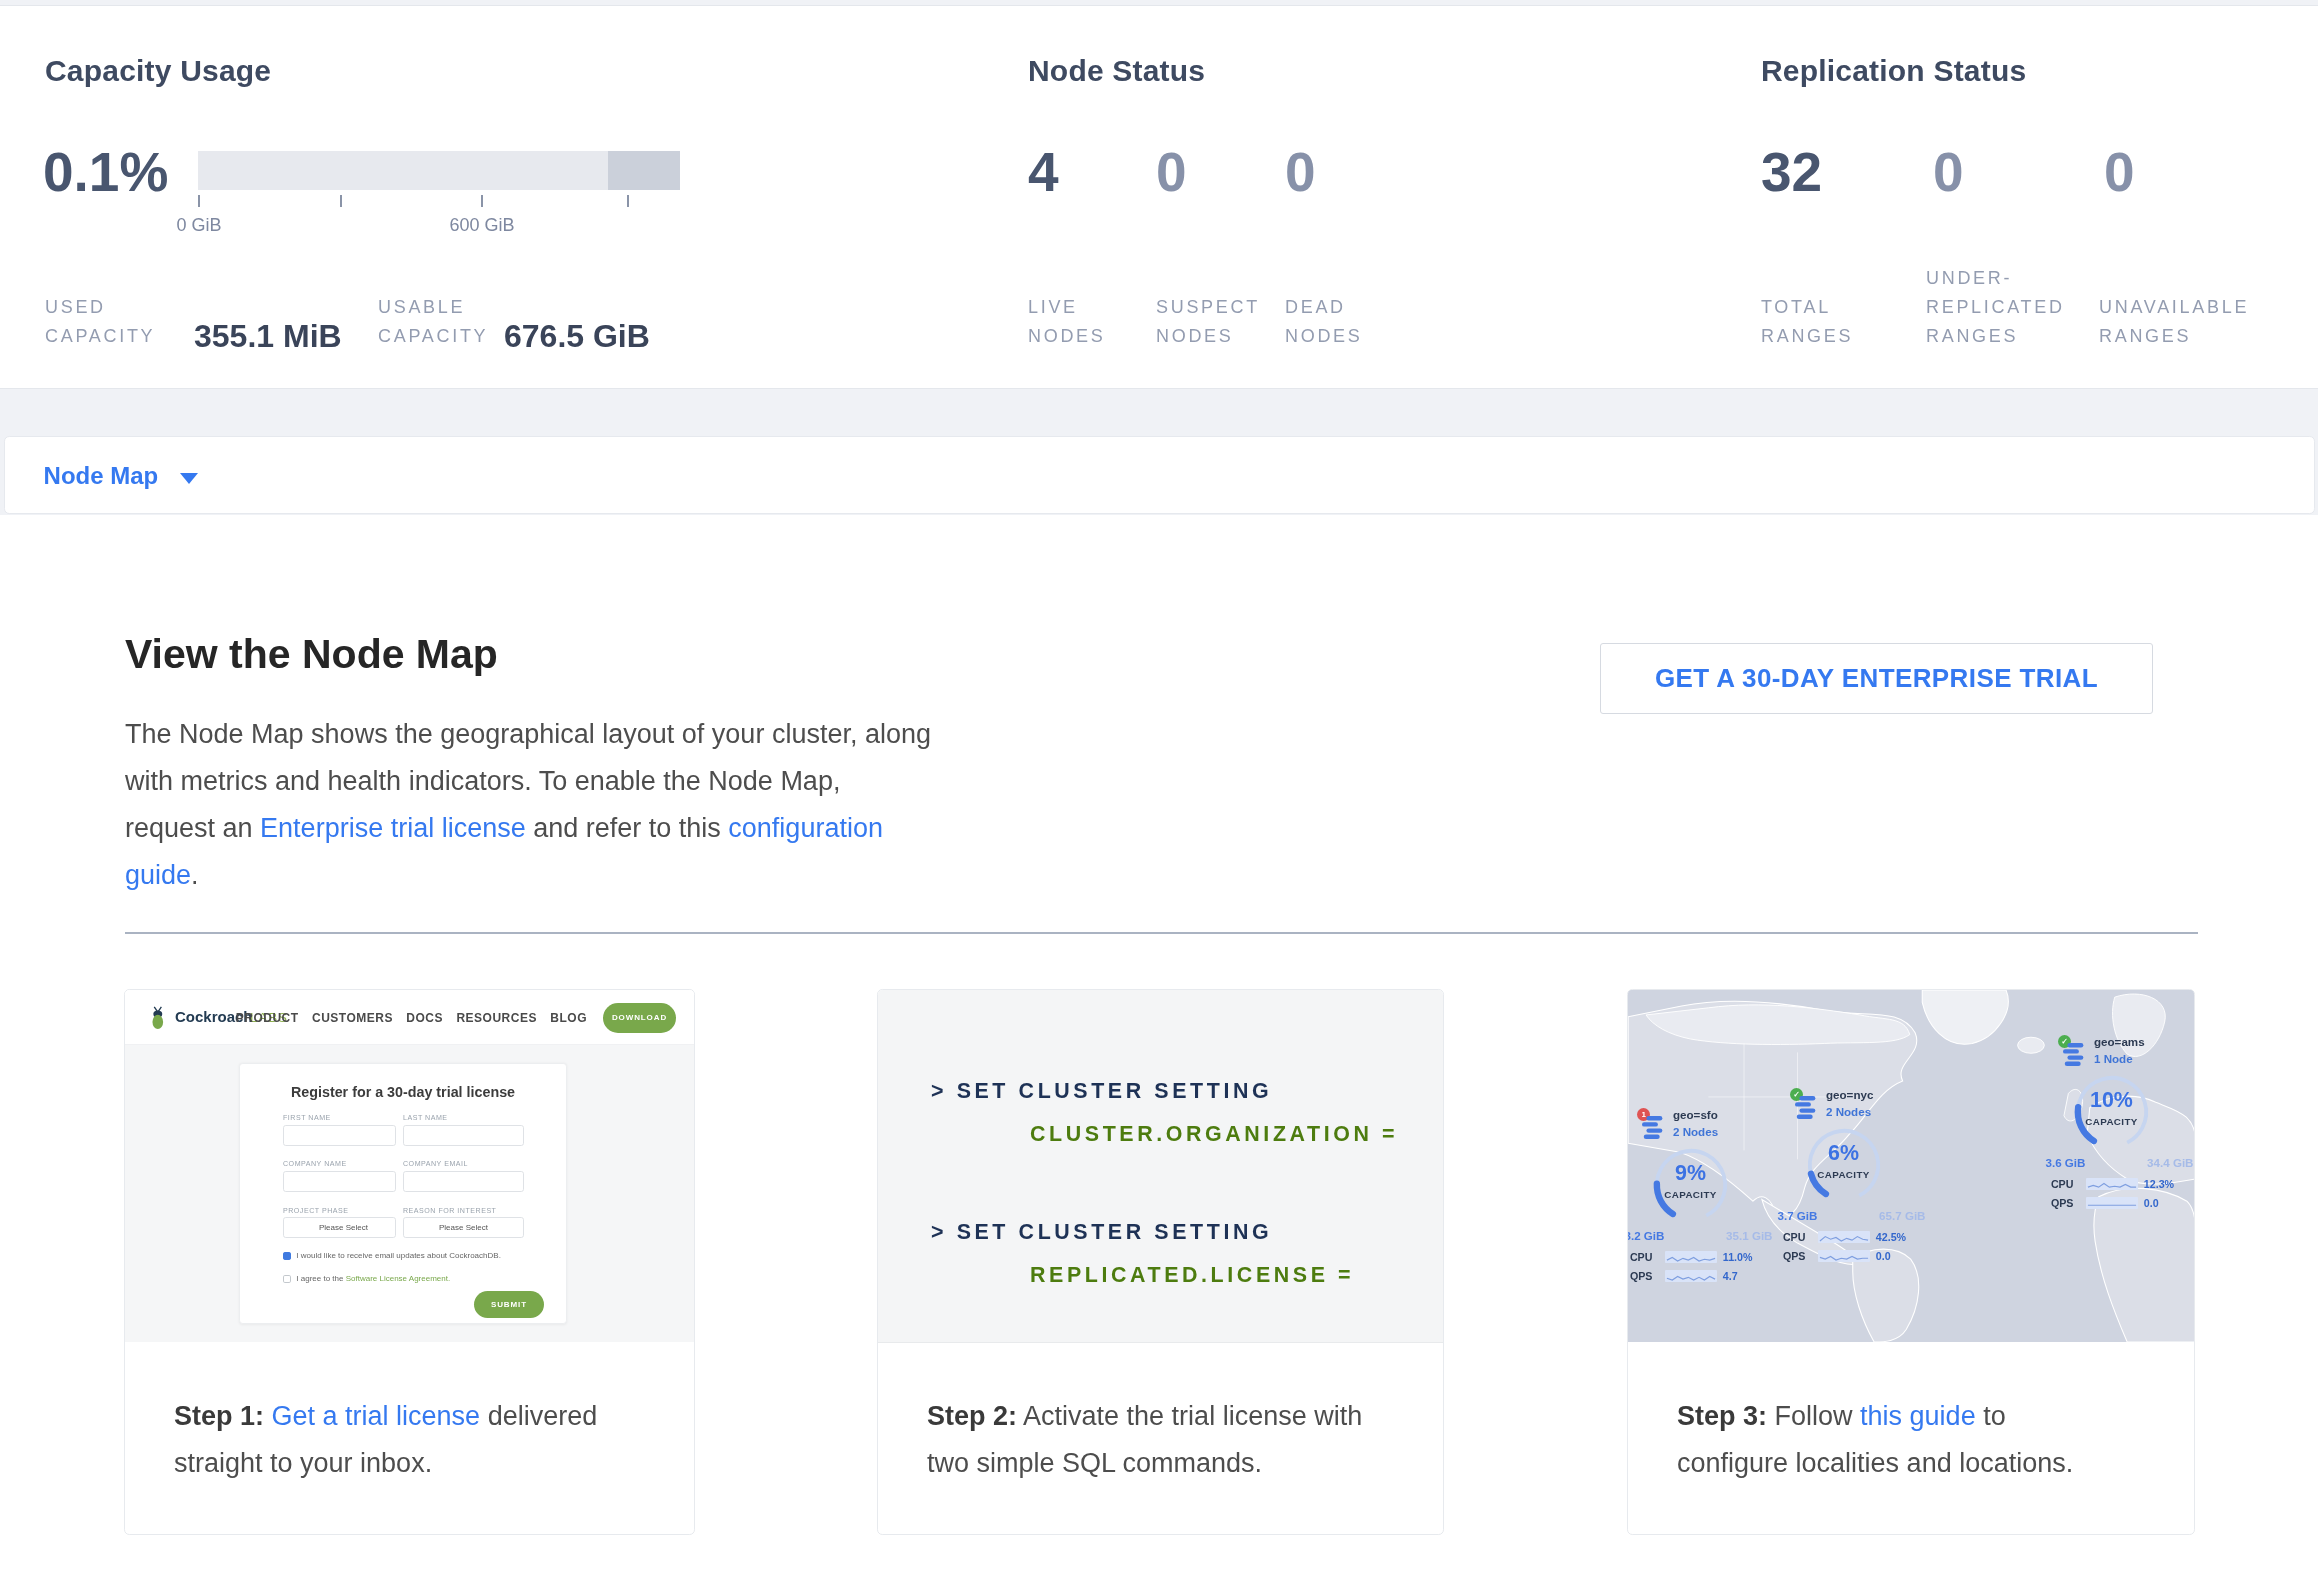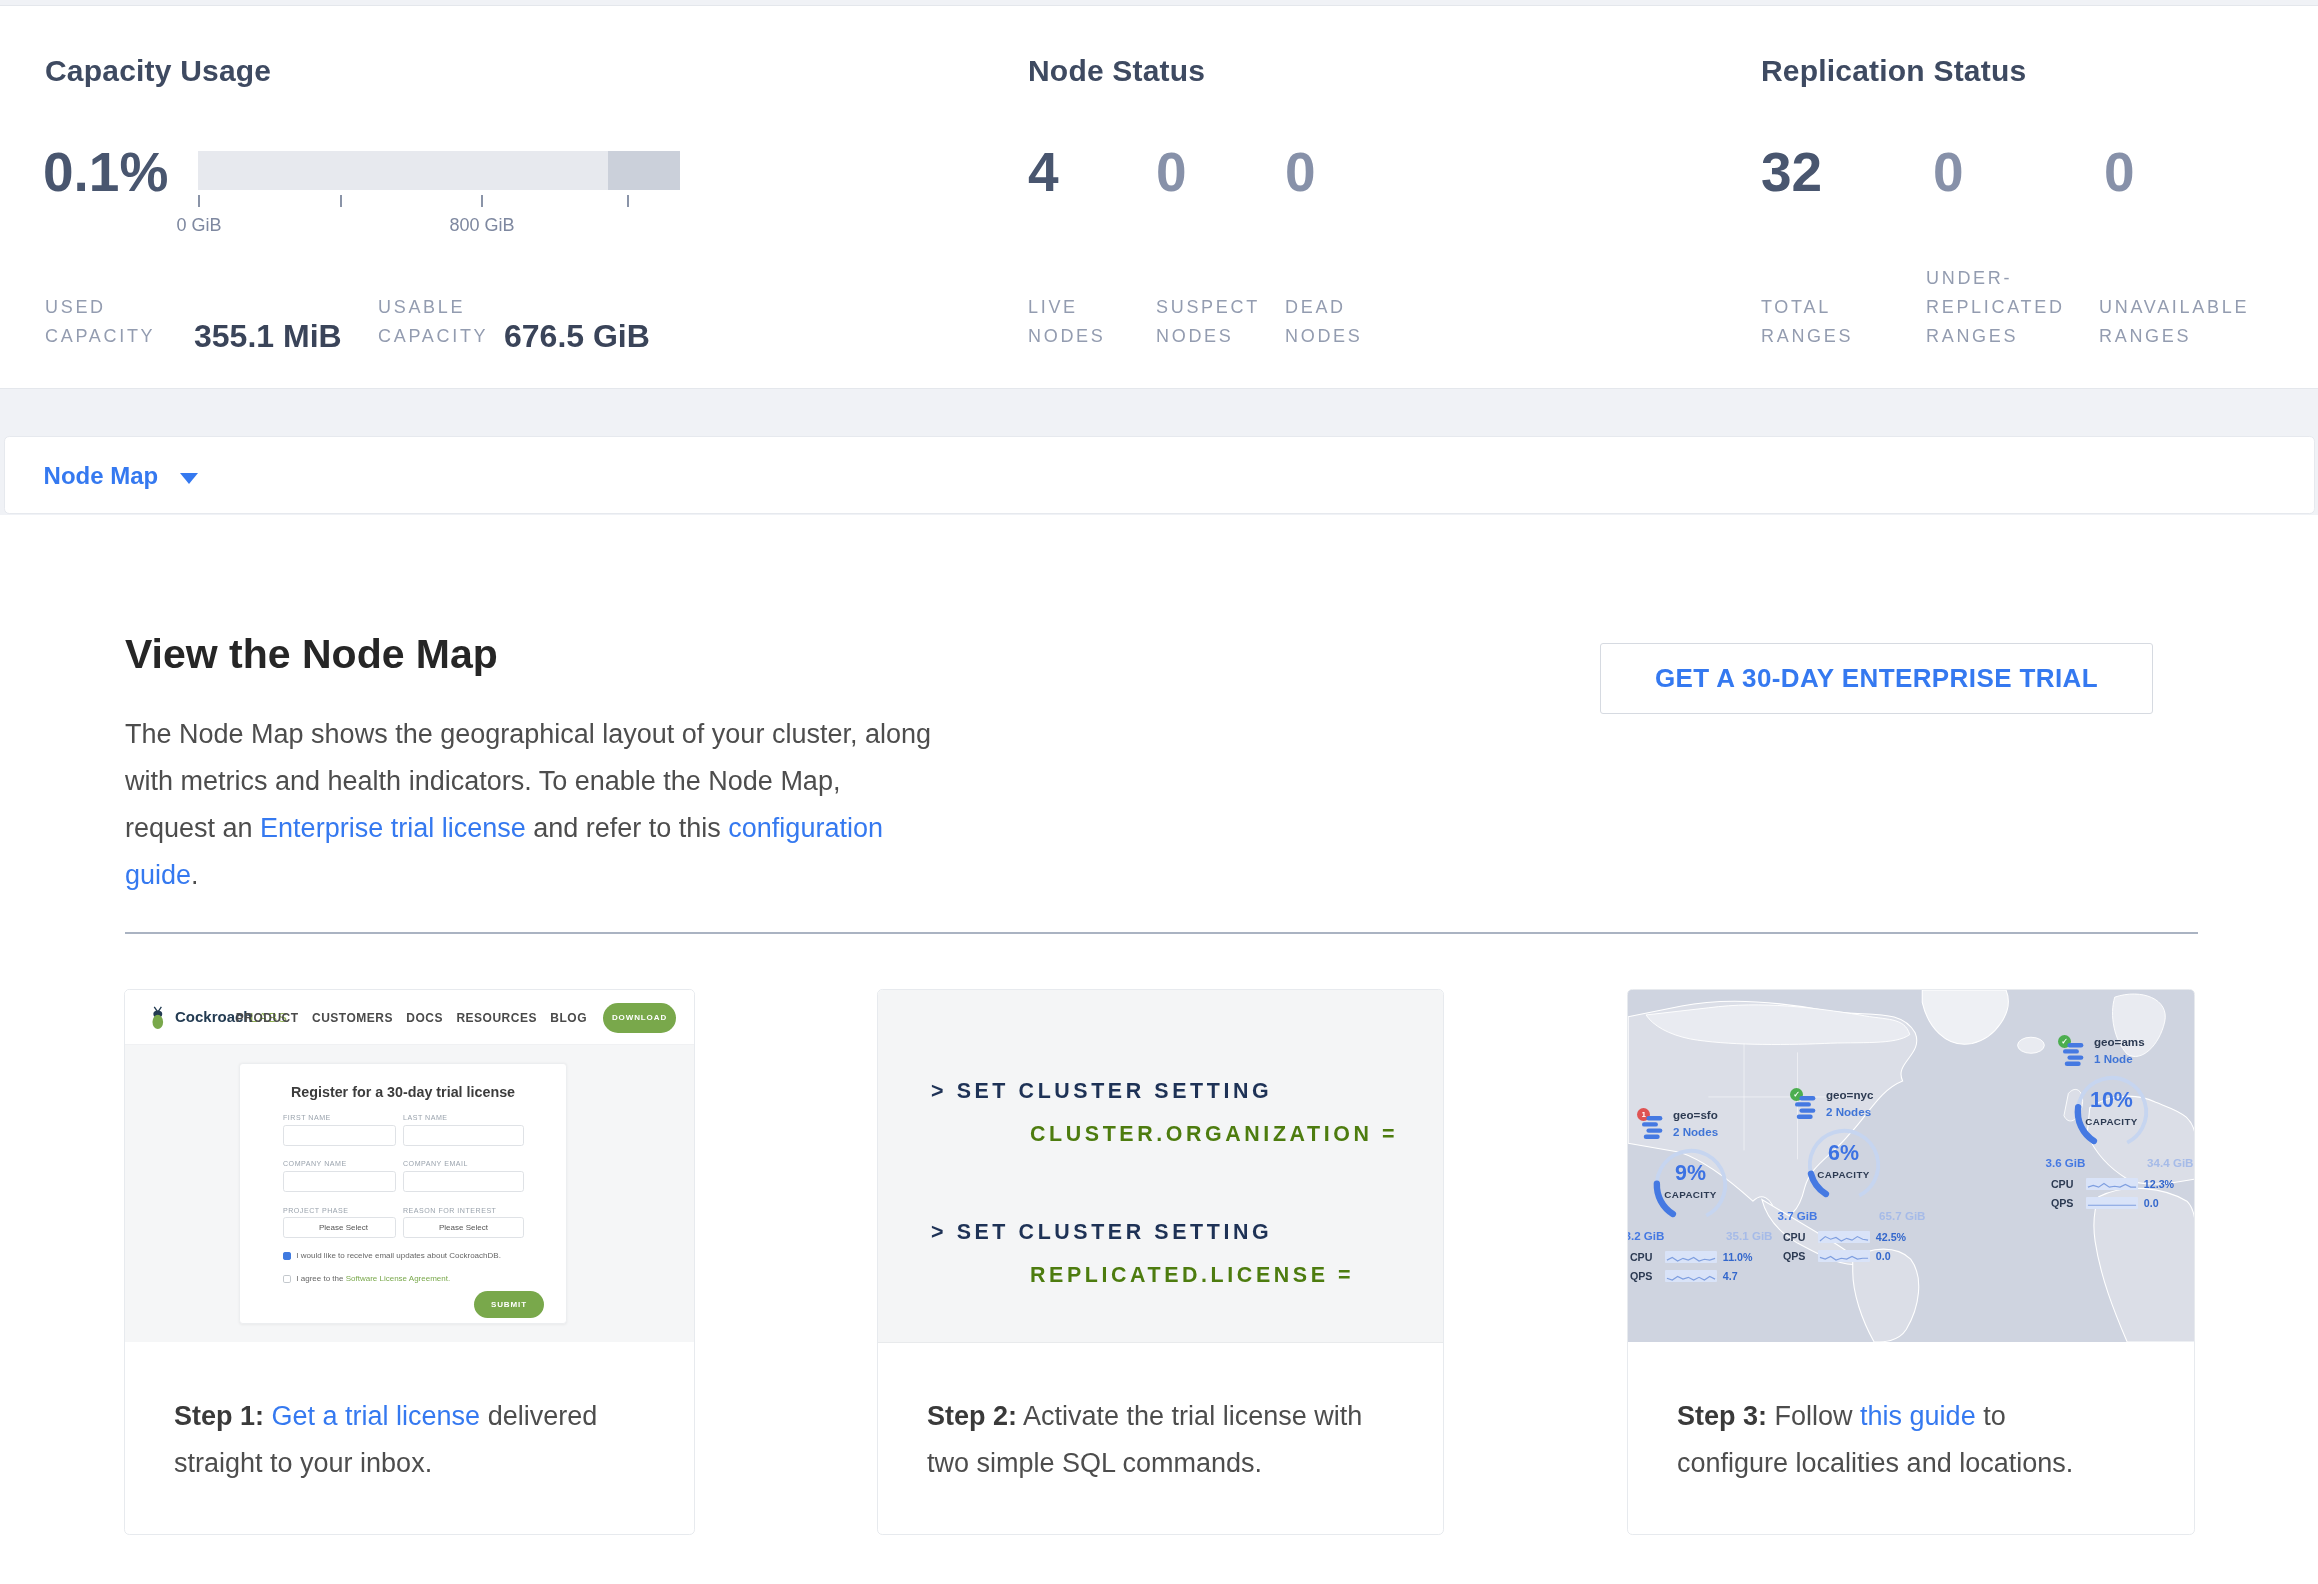--- a/index.html
+++ b/index.html
@@ -100,21 +100,21 @@
     <div class="sec-title" style="left:45px; top:48px;">Capacity Usage</div>
     <div class="big-num" style="left:43px; top:139px;">0.1%</div>
     <div id="cap-bar">
       <div id="cap-bar-dark"></div>
     </div>
     <div class="tick" style="left:198px;"></div>
     <div class="tick" style="left:340px;"></div>
     <div class="tick" style="left:481px;"></div>
     <div class="tick" style="left:627px;"></div>
     <div class="tick-label" style="left:199px;">0 GiB</div>
-    <div class="tick-label" style="left:482px;">800 GiB</div>
+    <div class="tick-label" style="left:482px;">600 GiB</div>
     <div class="stat-label" style="left:45px; top:287px;">USED
 CAPACITY</div>
     <div class="stat-value" style="left:194px; top:314px;">355.1 MiB</div>
     <div class="stat-label" style="left:378px; top:287px;">USABLE
 CAPACITY</div>
     <div class="stat-value" style="left:504px; top:314px;">676.5 GiB</div>
 
     <div class="sec-title" style="left:1028px; top:48px;">Node Status</div>
     <div class="big-num" style="left:1028px; top:139px;">4</div>
     <div class="big-num dim" style="left:1156px; top:139px;">0</div>

